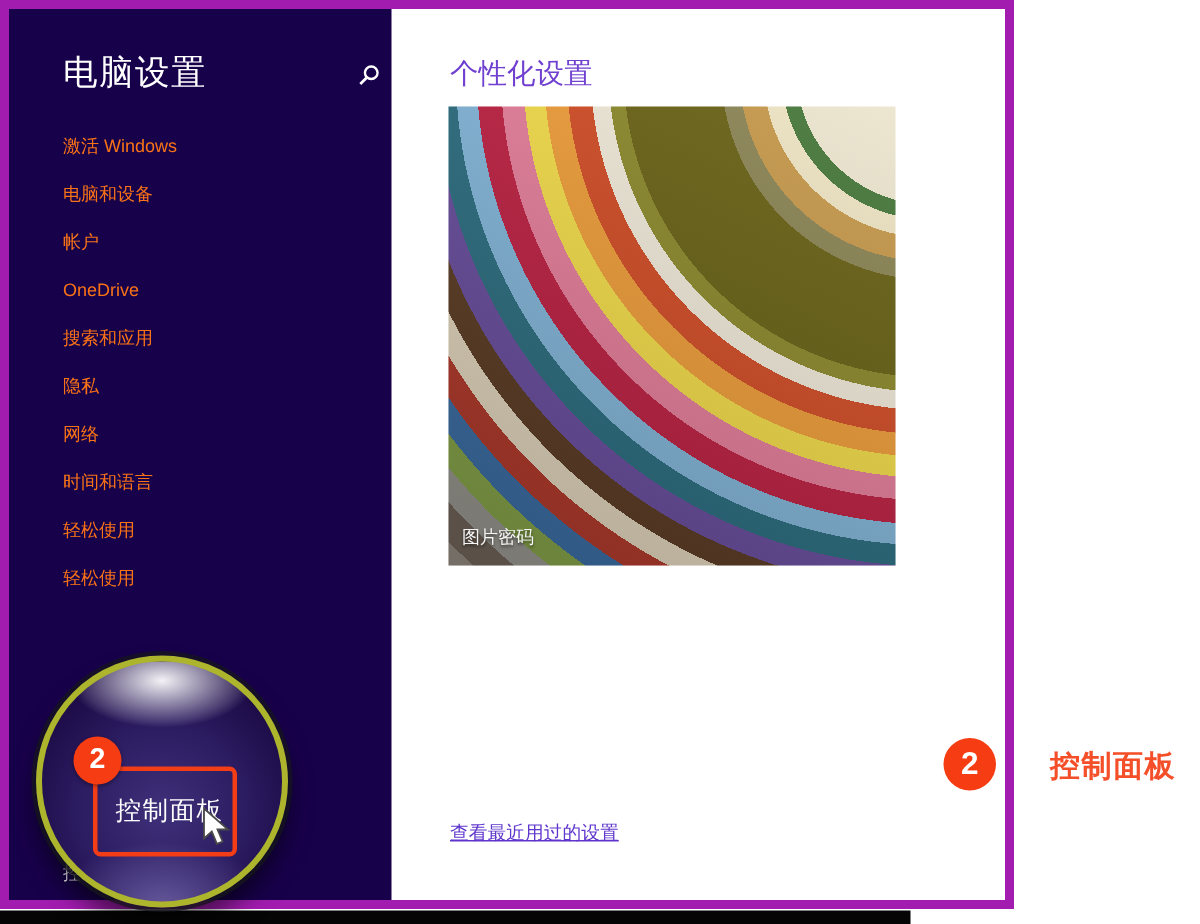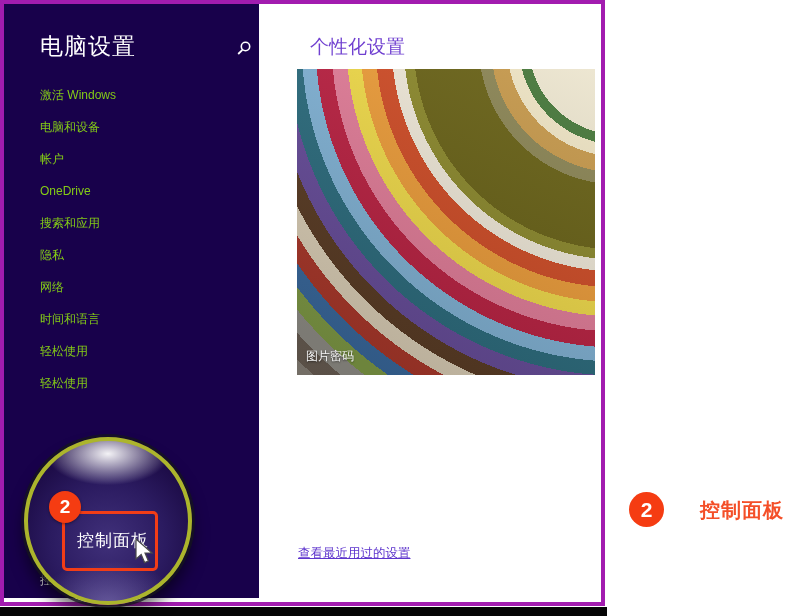--- a/index.html
+++ b/index.html
@@ -1,32 +1,32 @@
 <!DOCTYPE html>
 <html><head>
 <meta charset="utf-8">
 <style>
   html,body{margin:0;padding:0;background:#ffffff;}
   .stage{position:relative;width:800px;height:616px;background:#ffffff;overflow:hidden;
          font-family:"Liberation Sans","DejaVu Sans",sans-serif;}
 
   
-  .win{position:absolute;left:0;top:0;width:605px;height:606px;box-sizing:border-box;
-       border:4px solid #a21caf;background:#ffffff;}
+  .win{position:absolute;left:0;top:0;width:676px;height:606px;box-sizing:border-box;
+       border:6px solid #a21caf;background:#ffffff;}
 
   
   .sidebar{position:absolute;left:0;top:0;width:255px;height:594px;background:#18014b;z-index:1;}
   .sb-title{position:absolute;left:36px;top:27px;font-size:23px;font-weight:400;color:#ffffff;letter-spacing:1px;}
   .sb-search{position:absolute;left:232px;top:36px;width:16px;height:16px;cursor:pointer;}
   .sb-nav{position:absolute;left:36px;top:85px;display:flex;flex-direction:column;gap:20px;}
-  .nav-item{font-size:12px;color:#84cc16;line-height:12px;white-space:nowrap;cursor:pointer;}
+  .nav-item{font-size:12px;color:#f97316;line-height:12px;white-space:nowrap;cursor:pointer;}
   .nav-item-bottom{position:absolute;left:36px;top:568px;font-size:12px;color:#ffffff;z-index:1;cursor:pointer;}
 
   
-  .heading{position:absolute;left:294px;top:30px;font-size:19px;color:#7040d0;margin-left:12px;}
+  .heading{position:absolute;left:294px;top:30px;font-size:19px;color:#7040d0;}
   .lockscreen{position:absolute;left:293px;top:65px;width:298px;height:306px;cursor:pointer;overflow:hidden;
     background:
       linear-gradient(205deg, rgba(255,255,255,0.05), rgba(0,0,0,0.18) 90%),
       radial-gradient(circle 470px at 108% -8%,
         #ece5cf 0 90px,#48793c 90px 100px,#eee4c4 100px 112px,#c79a4d 112px 128px,
         #8c8656 128px 140px,#6a6318 140px 205px,#8d8a2e 205px 215px,#f0e9d9 215px 227px,
         #d14e28 227px 243px,#ee9e3b 243px 258px,#f2dc4b 258px 272px,#e57f9b 272px 287px,
         #bd2344 287px 303px,#84b6d9 303px 317px,#2e6f81 317px 331px,#6a4f9e 331px 346px,
         #5d3e26 346px 360px,#e2d5bc 360px 374px,#b03a2c 374px 389px,#3c6da3 389px 403px,
         #85a149 403px 417px,#97958d 417px 432px,#6e6257 432px 450px,#8d867c 450px 470px,#a89f93 470px);}

